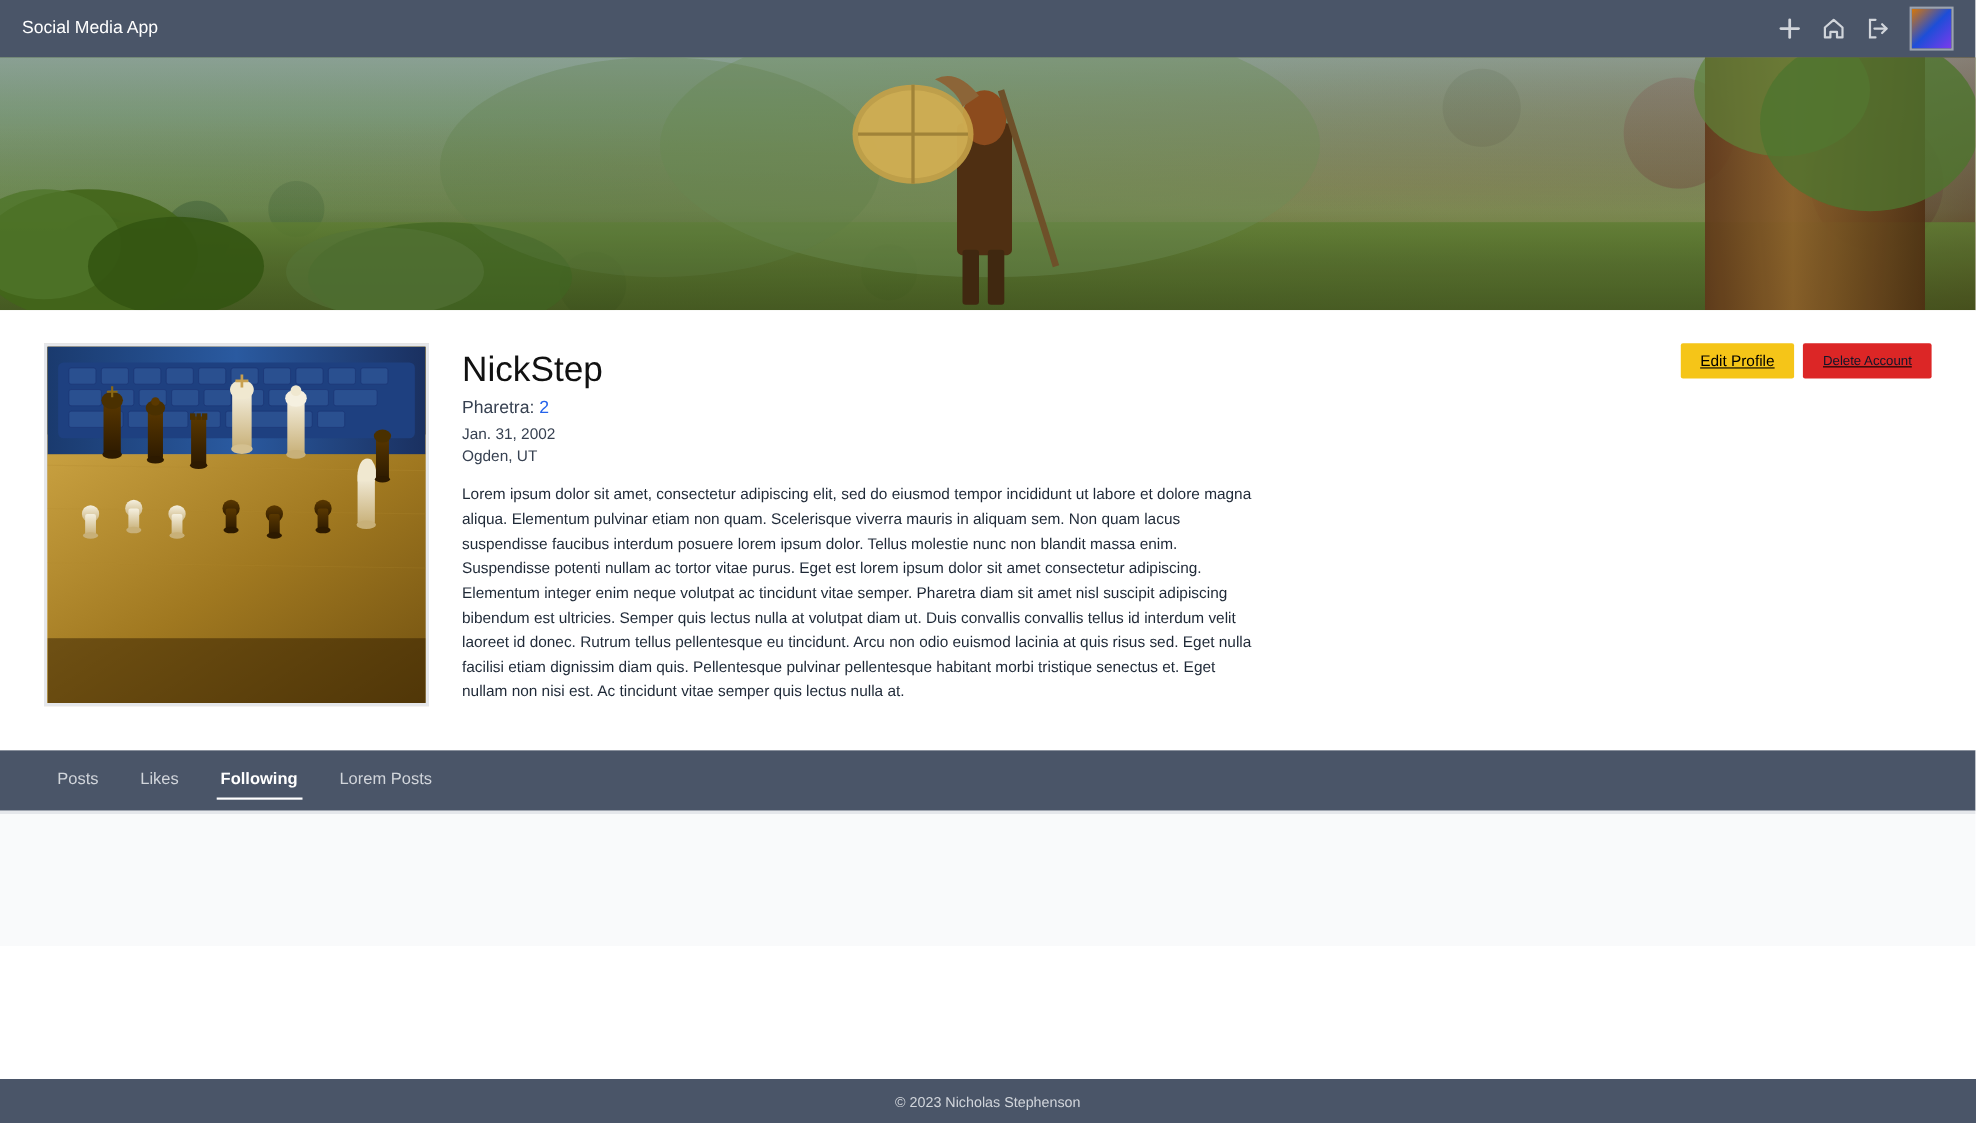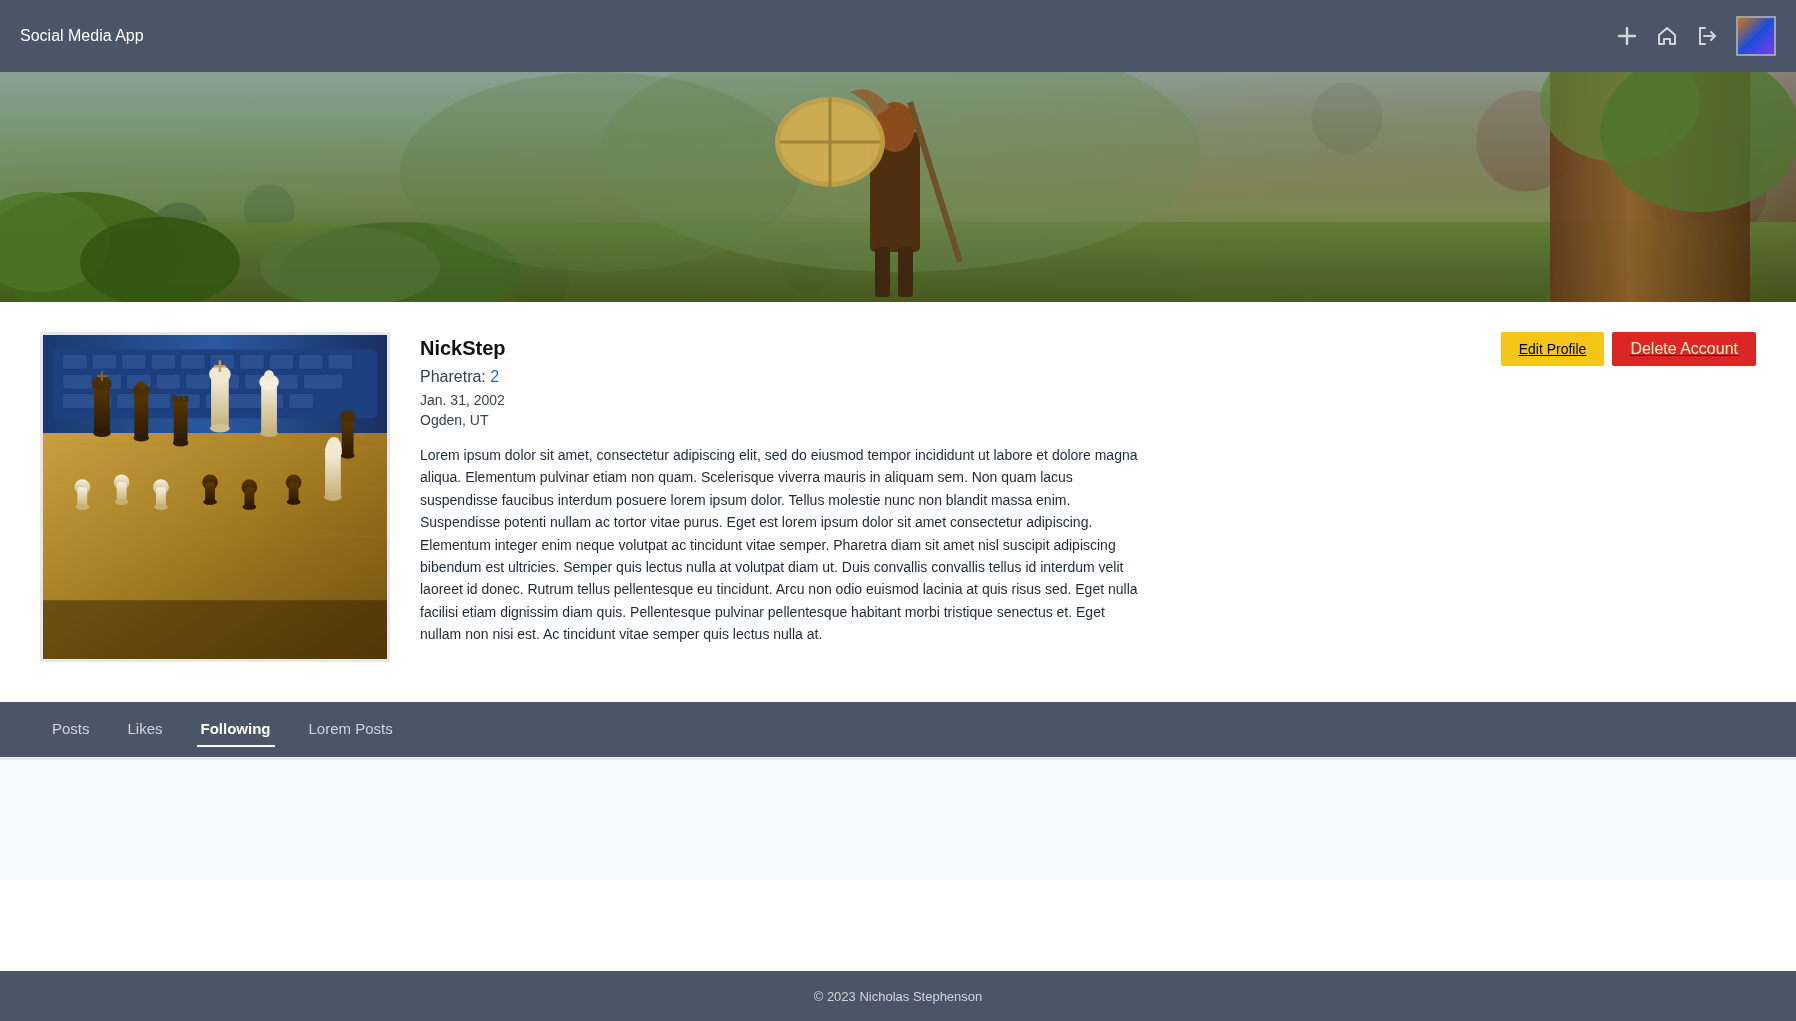--- a/index.html
+++ b/index.html
@@ -1,21 +1,21 @@
 <!DOCTYPE html>
 <html><head>
   <meta charset="utf-8">
   <style>
     * { margin: 0; padding: 0; box-sizing: border-box; }
     body { font-family: 'Segoe UI', Arial, sans-serif; background: #fff; min-height: 1021px; }
 
     
     .top-nav {
       background: #4a5568;
-      height: 72px;
+      height: 52px;
       display: flex;
       align-items: center;
       justify-content: space-between;
       padding: 0 20px;
       position: relative;
       z-index: 10;
     }
     .nav-title {
       color: #fff;
       font-size: 16px;
@@ -145,22 +145,22 @@
       right: 0;
       height: 80px;
       background: linear-gradient(135deg, #1a3a6e, #2a5aa0, #1a3060);
     }
 
     .profile-info {
       flex: 1;
       padding-top: 5px;
     }
     .profile-username {
-      font-size: 20px;
-      font-weight: 700;
+      font-size: 32px;
+      font-weight: 400;
       color: #111;
       margin-bottom: 8px;
     }
     .profile-followers {
       font-size: 16px;
       color: #374151;
       margin-bottom: 6px;
     }
     .followers-count {
       color: #2563eb;
@@ -197,24 +197,24 @@
       color: #000;
       border: none;
       padding: 8px 18px;
       font-size: 14px;
       font-weight: 500;
       cursor: pointer;
       border-radius: 2px;
     }
     .btn-delete {
       background: #dc2626;
-      color: #fef9c3;
+      color: #0f172a;
       border: none;
       padding: 8px 18px;
-      font-size: 16px;
+      font-size: 12px;
       font-weight: 500;
       cursor: pointer;
       border-radius: 2px;
     }
 
     
     .tab-bar {
       background: #4a5568;
       height: 55px;
       display: flex;
@@ -243,21 +243,21 @@
 
     
     .content-area {
       background: #f9fafb;
       min-height: 120px;
     }
 
     
     .footer {
       background: #4a5568;
-      height: 50px;
+      height: 40px;
       display: flex;
       align-items: center;
       justify-content: center;
       color: #d1d5db;
       font-size: 13px;
       position: fixed;
       bottom: 0;
       left: 0;
       right: 0;
     }

